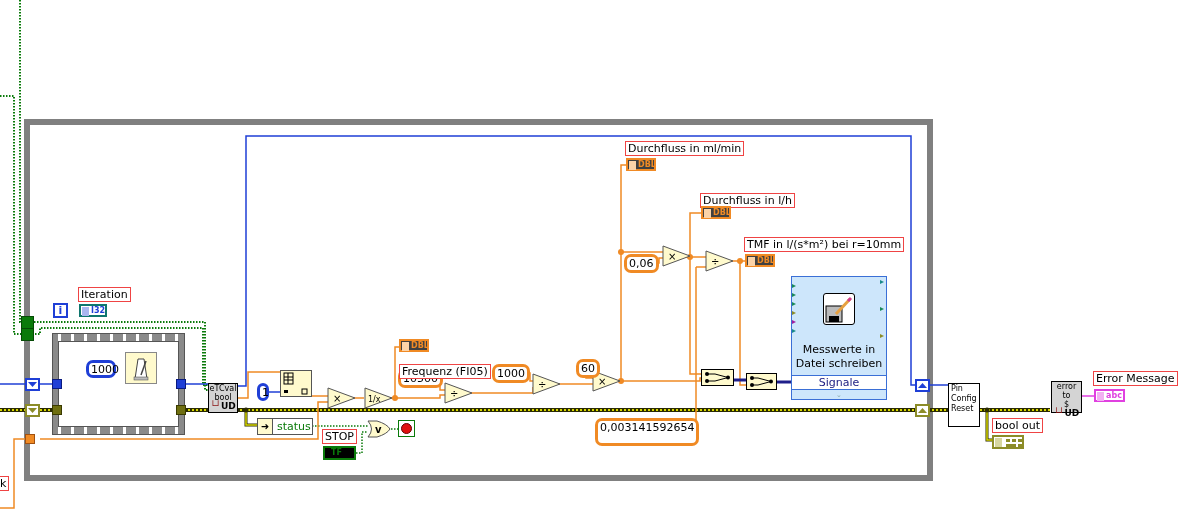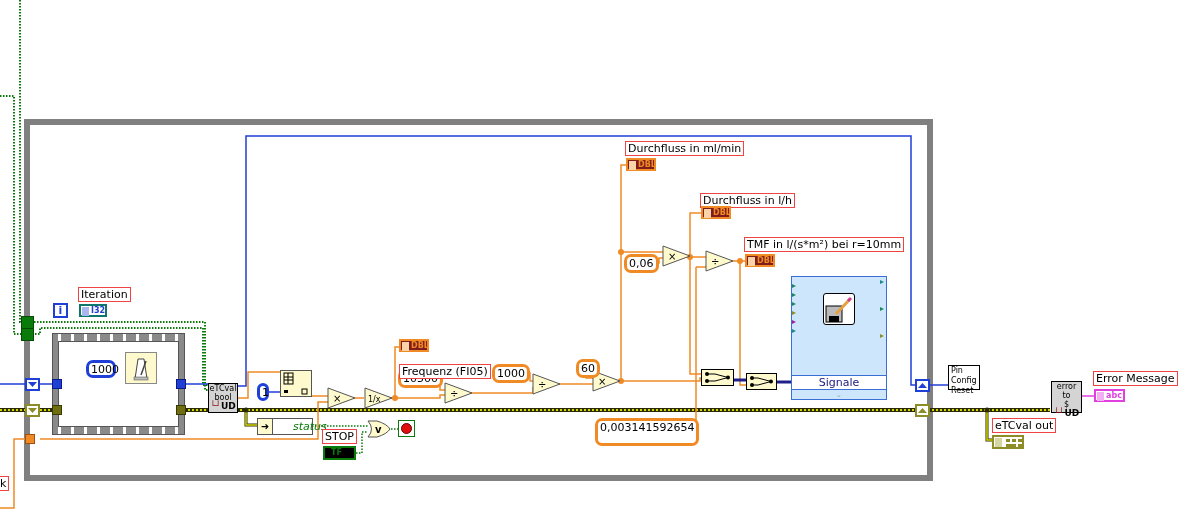--- a/index.html
+++ b/index.html
@@ -2,21 +2,21 @@
 <html><head>
 <meta charset="utf-8">
 <style>
   html,body{margin:0;padding:0;background:#fff;}
   body{width:1189px;height:520px;position:relative;overflow:hidden;font-family:"DejaVu Sans",sans-serif;}
   #wires{position:absolute;left:0;top:0;width:1189px;height:520px;}
   .abs{position:absolute;box-sizing:border-box;}
   .label{position:absolute;background:#fff;border:1px solid #ef4444;font-size:11px;line-height:13px;padding:0 2px;white-space:nowrap;color:#000;}
   .ind{position:absolute;box-sizing:border-box;height:13px;font-size:8px;font-weight:bold;line-height:10px;padding-left:10px;}
   .ind .tri{position:absolute;left:1px;top:1px;width:7px;height:9px;}
-  .ind-dbl{border:2px solid #f08a24;color:#f08a24;background:#7f1d1d;}
+  .ind-dbl{border:2px solid #f08a24;color:#f08a24;background:#404040;}
   .ind-dbl .tri{background:#fbd3a8;}
   .ind-i32{border:2px solid #0f766e;color:#1f3fd6;background:#fff;}
   .ind-i32 .tri{background:#aab6f0;}
   .ind-abc{border:2px solid #e040e0;color:#e040e0;background:#fff;}
   .ind-abc .tri{background:#f2b0f2;}
   .ind-err{border:2px solid #8c8c28;background:#fff;}
   .ind-err .tri{background:#d6d6a0;}
   .const{position:absolute;box-sizing:border-box;background:#fff;font-size:11px;line-height:14px;padding:0 2px;white-space:nowrap;color:#000;border-radius:7px;}
   .const-dbl{border:3px solid #f08a24;}
   .const-i32{border:3px solid #1f3fd6;}
@@ -269,49 +269,53 @@
     <polygon points="0,55 4,57 0,59" fill="#8c8c28"></polygon>
   </svg>
   <div class="abs" style="left:31px;top:16px;width:32px;height:32px;background:#fff;border:1px solid #000;border-radius:3px;">
     <svg width="30" height="30">
       <rect x="2" y="12" width="16" height="16" fill="#bbb" stroke="#000"></rect>
       <rect x="5" y="22" width="10" height="6" fill="#000"></rect>
       <line x1="12" y1="20" x2="26" y2="5" stroke="#e6a040" stroke-width="3"></line>
       <line x1="24" y1="7" x2="27" y2="4" stroke="#d04090" stroke-width="3"></line>
     </svg>
   </div>
+  <div class="abs" style="left:0;top:66px;width:94px;text-align:center;font-size:11px;line-height:14px;">
+    <div>Messwerte in</div>
+    <div>Datei schreiben</div>
+  </div>
   <div class="abs" style="left:0;top:98px;width:94px;height:15px;background:#fff;border-top:1px solid #3a6fd6;border-bottom:1px solid #3a6fd6;font-size:11px;line-height:14px;text-align:center;color:#1a1a80;">
     <span>Signale</span>
   </div>
   <div class="abs" style="left:0;top:114px;width:94px;height:8px;font-size:7px;line-height:8px;text-align:center;color:#8aa;">⌄</div>
 </div>
 
 <div class="abs" style="left:257px;top:418px;width:56px;height:17px;background:#fff;border:1px solid #555;font-size:11px;line-height:15px;">
   <span class="abs" style="left:0;top:0;width:15px;height:15px;border-right:1px solid #555;background:#fffacd;text-align:center;font-size:10px;">➜</span>
-  <span class="abs" style="left:35px;top:0;color:#0a7a0a;font-style:italic;">status</span>
+  <span class="abs" style="left:19px;top:0;color:#0a7a0a;">status</span>
 </div>
 
 <div class="label" style="left:322px;top:429px;">STOP</div>
 <div class="abs" style="left:323px;top:446px;width:33px;height:14px;background:#000000;border:2px solid #0a7a0a;font-size:8px;font-weight:bold;color:#0a7a0a;line-height:10px;padding-left:6px;">
   <span>TF</span>
 </div>
 
 <div class="abs" style="left:398px;top:420px;width:17px;height:17px;background:#fff;border:1px solid #0a7a0a;">
   <svg width="15" height="15">
       <circle cx="7.5" cy="7.5" r="5" fill="#e01010" stroke="#600" stroke-width="1"></circle>
     </svg>
 </div>
 
-<div class="abs" style="left:948px;top:365px;width:32px;height:25px;background:#fff;border:1px solid #000;font-size:8px;line-height:10px;padding-left:2px;">
+<div class="abs" style="left:948px;top:383px;width:32px;height:44px;background:#fff;border:1px solid #000;font-size:8px;line-height:10px;padding-left:2px;">
   <div>Pin</div>
   <div>Config</div>
   <div>Reset</div>
 </div>
 
-<div class="label" style="left:992px;top:418px;">eTCval out</div>
+<div class="label" style="left:992px;top:418px;">bool out</div>
 <div class="ind ind-err" style="left:992px;top:435px;width:32px;height:14px;">
   <span class="tri"></span>
   <svg width="18" height="10" style="position:absolute;left:11px;top:1px;">
     <rect x="1" y="1" width="4" height="3" fill="#8c8c28"></rect>
       <rect x="7" y="1" width="4" height="3" fill="#8c8c28"></rect>
       <rect x="13" y="1" width="4" height="3" fill="#8c8c28"></rect>
     <rect x="1" y="6" width="10" height="3" fill="#8c8c28"></rect>
       <rect x="13" y="6" width="4" height="3" fill="#8c8c28"></rect>
   </svg>
 </div>

